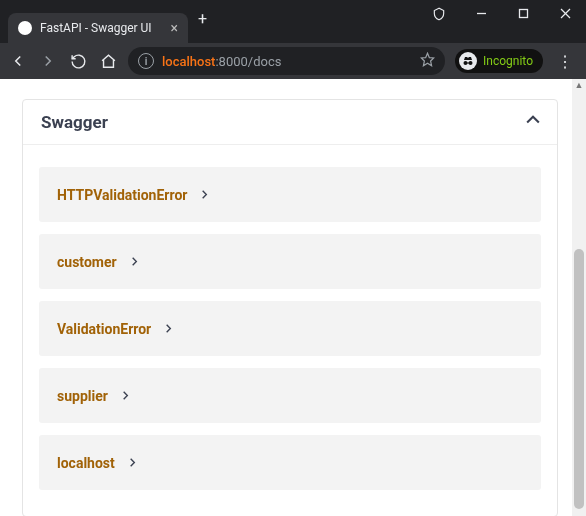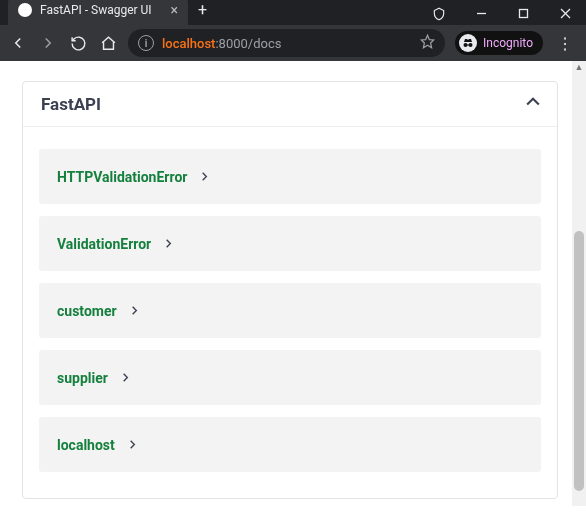--- a/index.html
+++ b/index.html
@@ -6,21 +6,21 @@
     body {
       width: 586px;
       height: 516px;
       font-family: -apple-system, BlinkMacSystemFont, "Segoe UI", Roboto, sans-serif;
       background: #fff;
       overflow: hidden;
     }
     
     .browser-titlebar {
       background: #202124;
-      height: 25px;
+      height: 43px;
       display: flex;
       align-items: flex-end;
       padding-left: 8px;
       position: relative;
     }
     .tab {
       background: #35363a;
       color: #e8eaed;
       font-size: 12px;
       height: 30px;
@@ -99,21 +99,21 @@
       font-size: 10px; font-weight: bold;
       color: #9aa0a6;
       flex: 0 0 auto;
     }
     .addr-url b { color: #f97316; font-weight: 500; }
     .addr-url { flex: 1; }
     .star { color: #9aa0a6; }
     .incognito {
       display: flex; align-items: center; gap: 6px;
       background: #111;
-      color: #f0abfc;
+      color: #84cc16;
       border-radius: 14px; padding: 3px 10px 3px 4px;
       font-size: 12px;
     }
     .incognito-ico {
       width: 18px; height: 18px;
       background: #e8eaed;
       border-radius: 50%;
       display: flex; align-items: center; justify-content: center;
       color: #111; font-size: 11px;
     }
@@ -173,21 +173,21 @@
       padding: 18px 18px;
       margin: 12px 0;
       display: flex;
       align-items: center;
       gap: 12px;
       cursor: pointer;
     }
     .schema-name {
       font-size: 14px;
       font-weight: 700;
-      color: #15803d;
+      color: #a16207;
     }
     .chev-right {
       color: #3b4151;
     }
   </style>
 </head>
 <body>
 
 <div class="browser-titlebar">
   <div class="tab">
@@ -268,53 +268,53 @@
 </div>
 
 <div class="page-area">
   <div class="page-scroll">
     <div class="page-scroll-uparrow">▲</div>
     <div class="page-scroll-thumb"></div>
   </div>
   <div class="content">
     <div class="schemas-panel">
       <div class="schemas-header">
-        <h2>FastAPI</h2>
+        <h2>Swagger</h2>
         <span>
           <svg width="20" height="20" viewBox="0 0 24 24" fill="none" stroke="#3b4151" stroke-width="2.5">
               <path d="M5 15l7-7 7 7"></path>
             </svg>
         </span>
       </div>
       <div class="schema-list">
         <div class="schema-item">
           <span class="schema-name">HTTPValidationError</span>
           <span class="chev-right">
             <svg width="11" height="11" viewBox="0 0 24 24" fill="none" stroke="currentColor" stroke-width="3">
                 <path d="M8 4l8 8-8 8"></path>
               </svg>
           </span>
         </div>
         <div class="schema-item">
+          <span class="schema-name">customer</span>
+          <span class="chev-right">
+            <svg width="11" height="11" viewBox="0 0 24 24" fill="none" stroke="currentColor" stroke-width="3">
+                <path d="M8 4l8 8-8 8"></path>
+              </svg>
+          </span>
+        </div>
+        <div class="schema-item">
           <span class="schema-name">ValidationError</span>
           <span class="chev-right">
             <svg width="11" height="11" viewBox="0 0 24 24" fill="none" stroke="currentColor" stroke-width="3">
                 <path d="M8 4l8 8-8 8"></path>
               </svg>
           </span>
         </div>
         <div class="schema-item">
-          <span class="schema-name">customer</span>
-          <span class="chev-right">
-            <svg width="11" height="11" viewBox="0 0 24 24" fill="none" stroke="currentColor" stroke-width="3">
-                <path d="M8 4l8 8-8 8"></path>
-              </svg>
-          </span>
-        </div>
-        <div class="schema-item">
           <span class="schema-name">supplier</span>
           <span class="chev-right">
             <svg width="11" height="11" viewBox="0 0 24 24" fill="none" stroke="currentColor" stroke-width="3">
                 <path d="M8 4l8 8-8 8"></path>
               </svg>
           </span>
         </div>
         <div class="schema-item">
           <span class="schema-name">localhost</span>
           <span class="chev-right">

